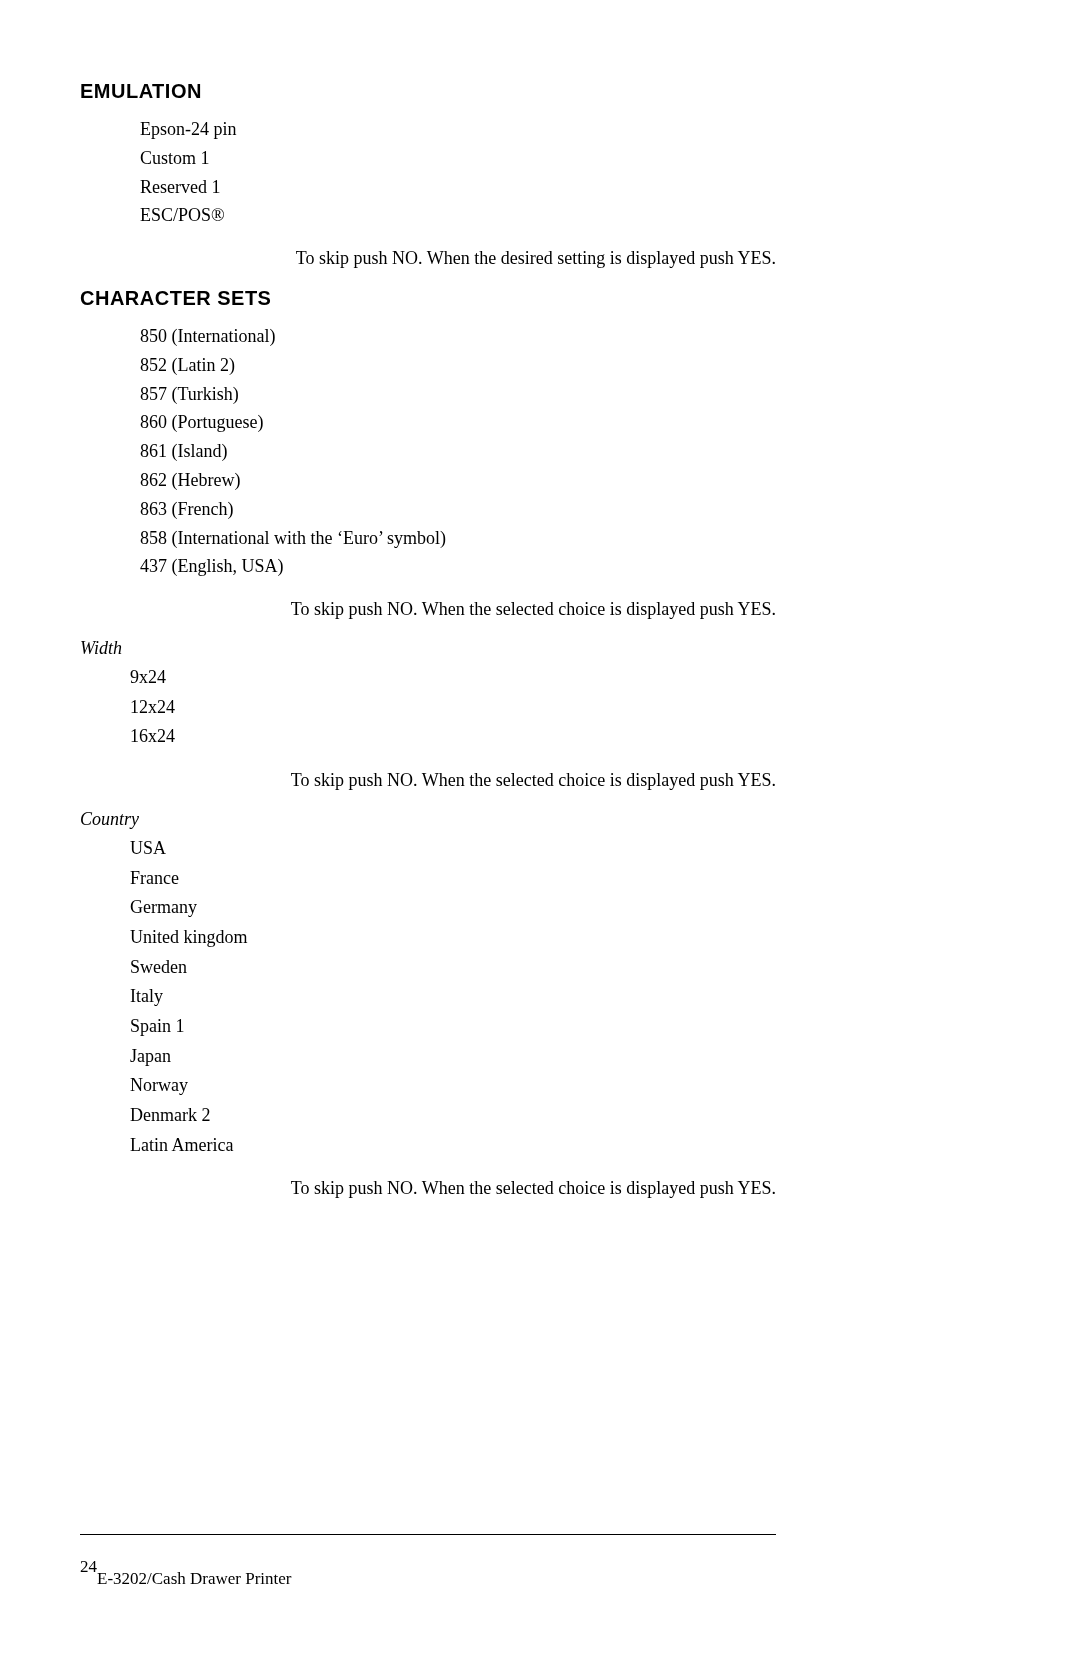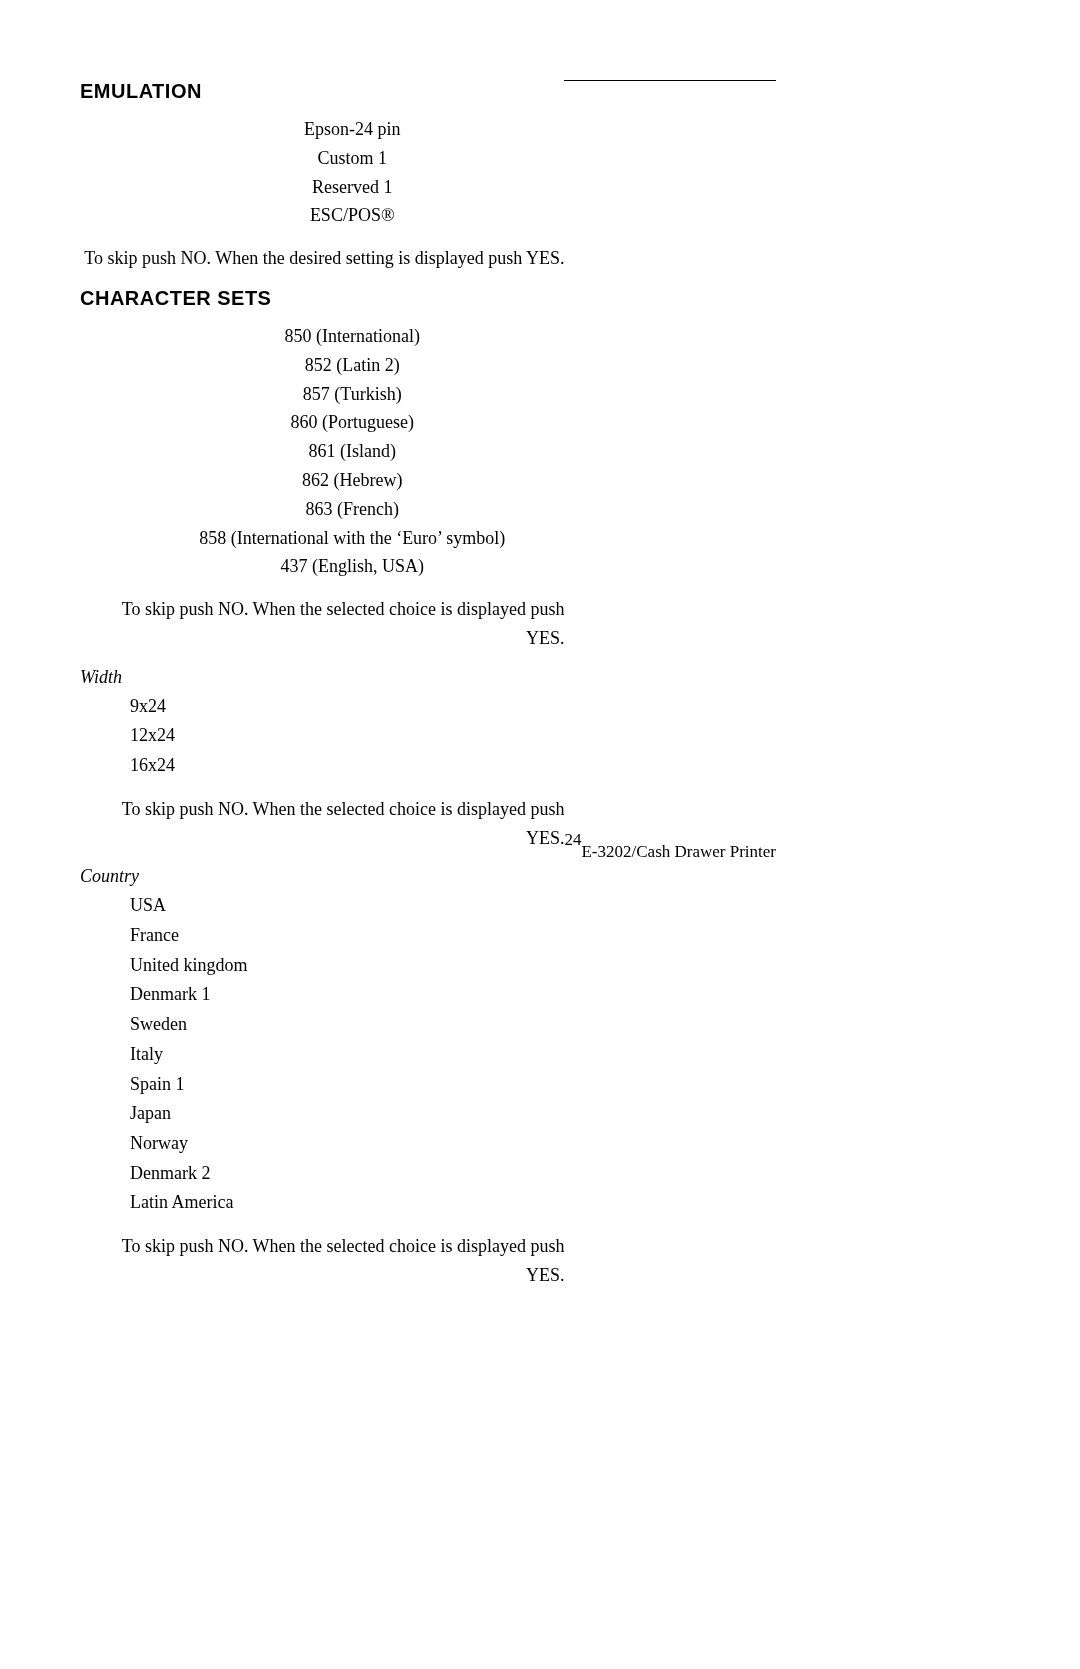--- a/index.html
+++ b/index.html
@@ -17,40 +17,40 @@
       min-height: 1669px;
       position: relative;
     }
 
     .page {
       width: 856px;
       min-height: 1669px;
       padding: 60px 80px 80px 80px;
       position: relative;
       display: flex;
+      flex-direction: column;
     }
 
     .content {
       flex: 1;
       padding-top: 10px;
     }
 
     .section-heading {
       font-family: Arial, Helvetica, sans-serif;
       font-weight: bold;
       font-size: 20px;
       margin-bottom: 12px;
       margin-top: 10px;
       letter-spacing: 0.5px;
     }
 
     .indent-block {
       padding-left: 60px;
       margin-bottom: 14px;
-      text-align: center;
     }
 
     .indent-block p {
       line-height: 1.6;
       font-size: 18px;
     }
 
     .note-text {
       margin: 14px 0;
       font-size: 18px;
@@ -127,22 +127,22 @@
       <p>9x24</p>
       <p>12x24</p>
       <p>16x24</p>
     </div>
     <p class="note-text">To skip push NO.  When the selected choice is displayed push YES.</p>
 
     <p class="italic-label">Country</p>
     <div class="list-block">
       <p>USA</p>
       <p>France</p>
+      <p>Germany</p>
       <p>United kingdom</p>
-      <p>Denmark 1</p>
       <p>Sweden</p>
       <p>Italy</p>
       <p>Spain 1</p>
       <p>Japan</p>
       <p>Norway</p>
       <p>Denmark 2</p>
       <p>Latin America</p>
     </div>
     <p class="note-text">To skip push NO.  When the selected choice is displayed push YES.</p>
 

